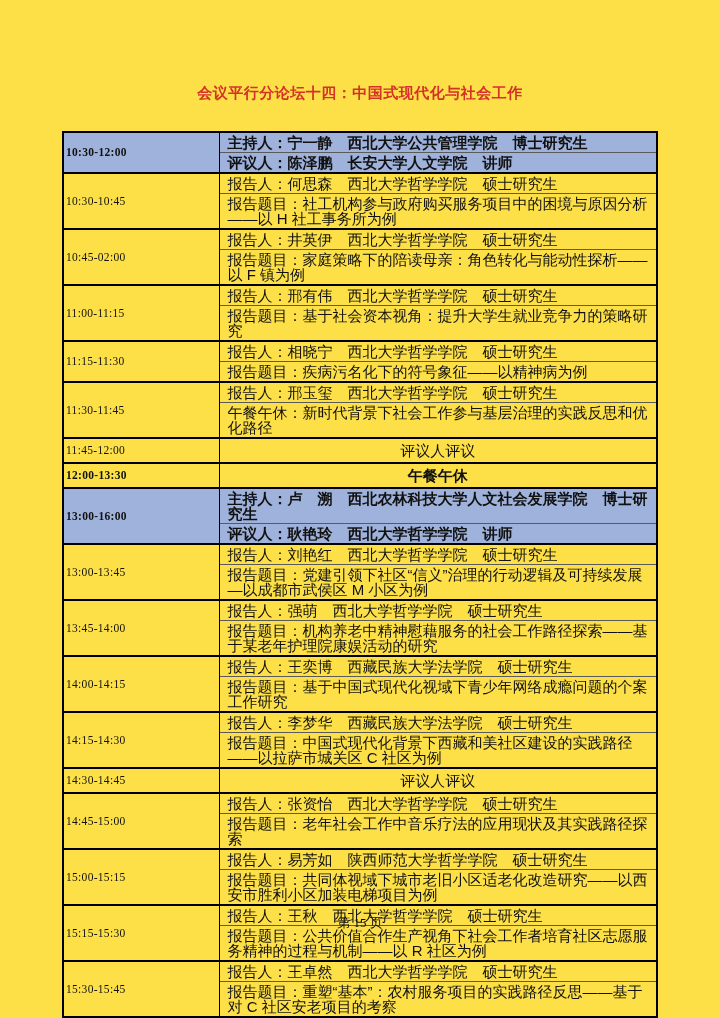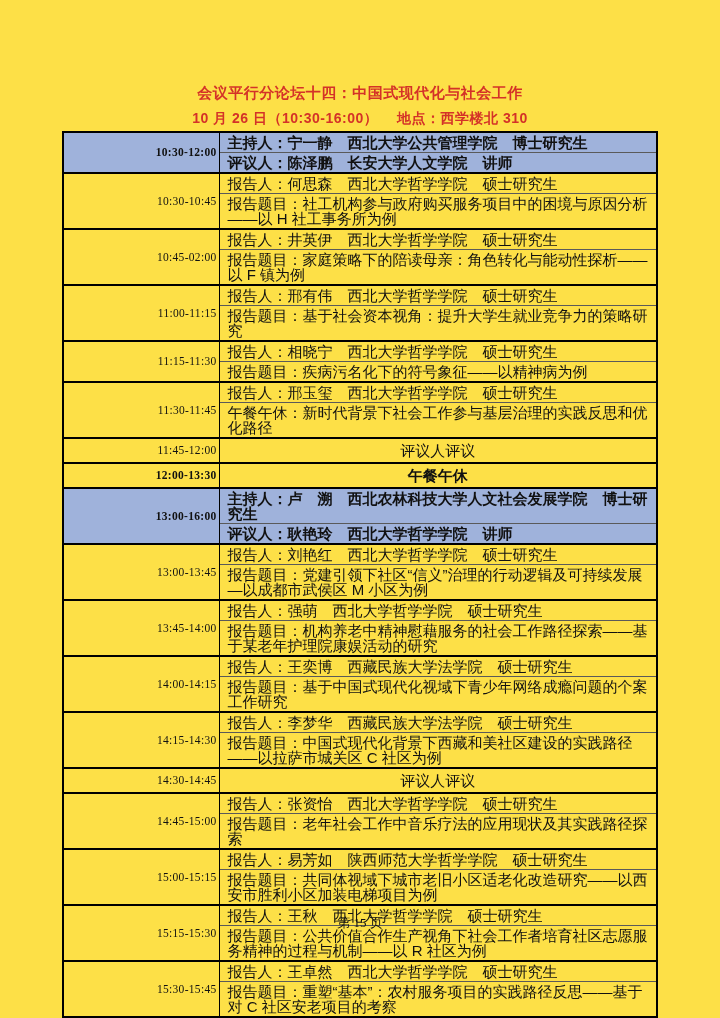--- a/index.html
+++ b/index.html
@@ -33,21 +33,21 @@
   col.time-col { width:156px; }
   td {
     font-size:15px;
     line-height:15px;
     padding:2px 8px;
     vertical-align:middle;
     border-top:1px solid #5a5a5a;
   }
   tr.group-start td { border-top:2px solid #000; }
   td.time {
-    text-align:right;
+    text-align:left;
     font-family:"Liberation Serif", serif;
     font-size:11.5px;
     letter-spacing:0.3px;
     border-right:1.2px solid #000;
     padding:4px 2px;
   }
   tr.session td { background:var(--header-blue,#9fb2db); font-weight:bold; }
   tr.session td.time { font-weight:bold; }
   tr.break td { font-weight:bold; }
   tr.break td.content, tr.review td.content { text-align:center; }
@@ -60,21 +60,20 @@
     color:#111;
   }
 </style>
 </head>
 <body>
 
 <div class="page">
 
   <div class="title-block">
     <div class="title-line1">会议平行分论坛十四：中国式现代化与社会工作</div>
-    <div class="title-line2">10 月 26 日（10:30-16:00）　 地点：西学楼北 310</div>
   </div>
 
   <table class="schedule">
     <colgroup>
       <col class="time-col">
       <col>
     </colgroup>
     <tbody id="schedule-body">
         <tr class="session group-start">
           <td class="time" rowspan="2">10:30-12:00</td>

